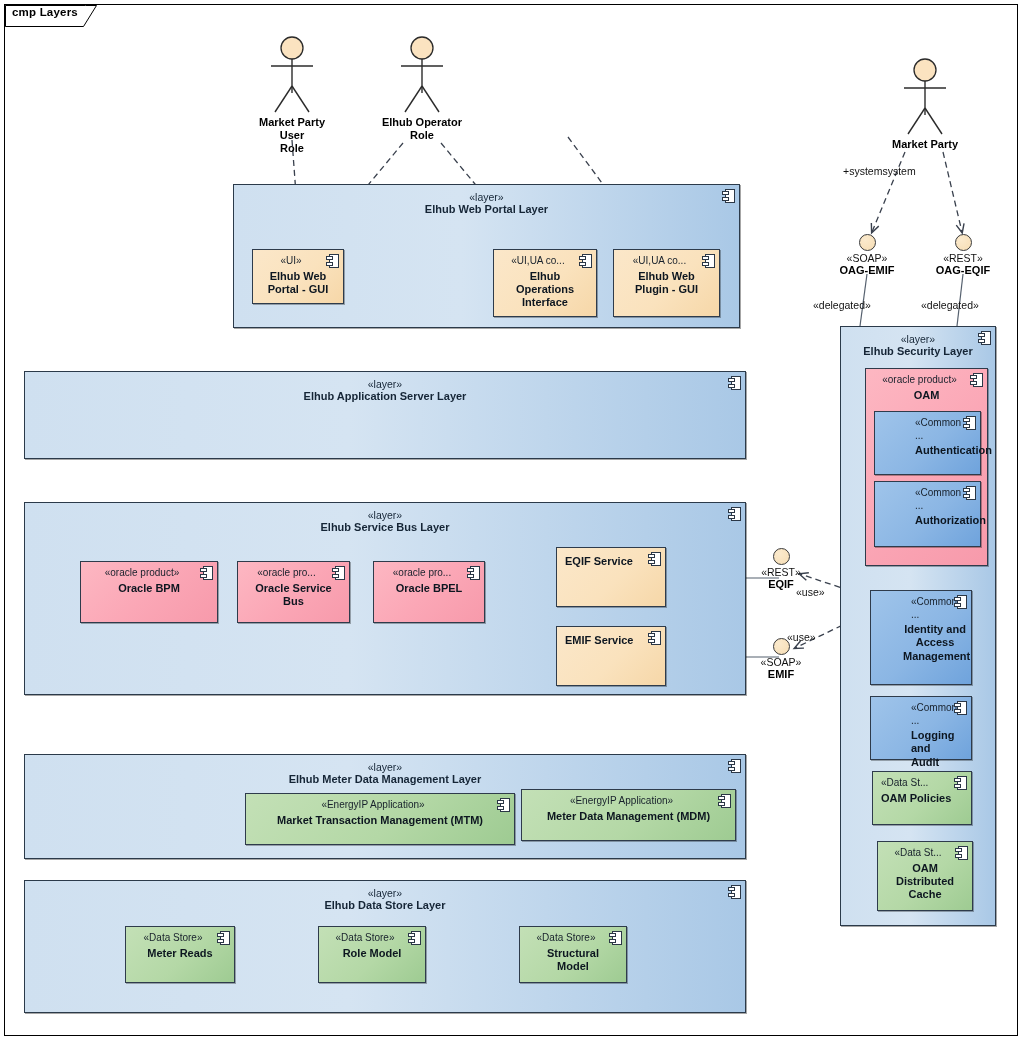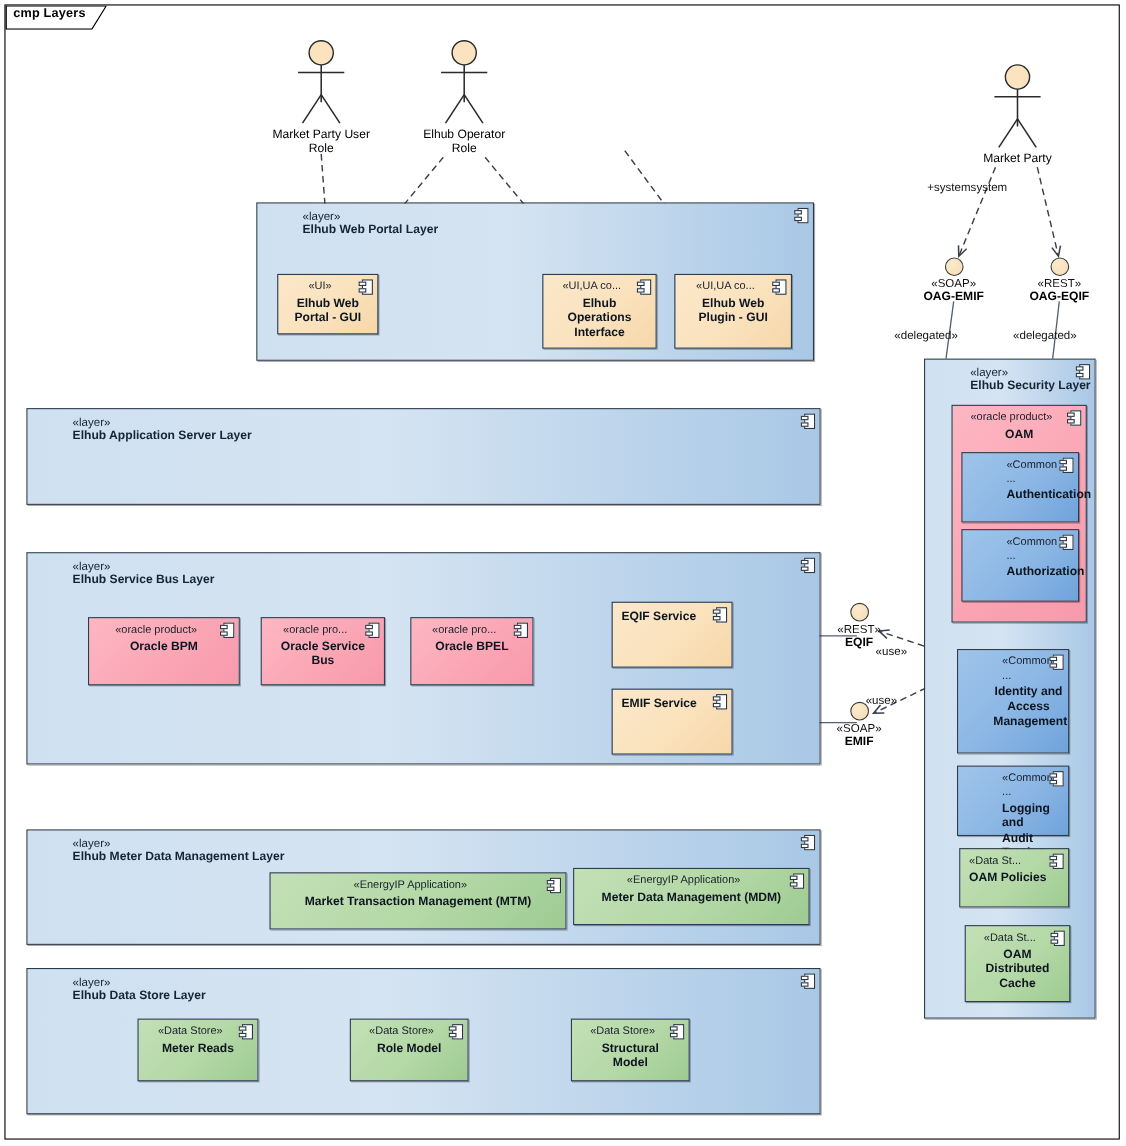--- a/index.html
+++ b/index.html
@@ -28,21 +28,21 @@
 
   
   .layer{
     position:absolute;box-sizing:border-box;
     border:1px solid #2b3a4a;
     background:linear-gradient(to right,#cfe0f0 0%,#d5e4f2 45%,#a9c8e6 100%);
     box-shadow:1px 1px 0 rgba(0,0,0,.35);
   }
   .layer-title{
     position:absolute;left:0;right:0;top:6px;
-    color:#152536;line-height:1.18;padding-left:41px;
+    text-align:center;color:#152536;line-height:1.18;
   }
   .layer-title .stereo{font-size:10.5px;font-weight:normal;display:block;}
   .layer-title .nm{font-size:11px;font-weight:bold;display:block;}
 
   
   .comp{
     position:absolute;box-sizing:border-box;
     border:1px solid #2e3b4b;
     box-shadow:1px 1px 0 rgba(0,0,0,.3);
     text-align:center;
@@ -68,21 +68,21 @@
     border:1px solid #2b3746;background:#fff;box-sizing:border-box;}
   .cicon .t1,.cicon .t2{position:absolute;left:0;width:7px;height:4px;
     border:1px solid #2b3746;background:#fff;box-sizing:border-box;}
   .cicon .t1{top:2px;}
   .cicon .t2{top:8px;}
 
   
   .actor{position:absolute;width:90px;text-align:center;}
   .actor svg{display:block;margin:0 auto;}
   .actor .alabel{
-    font-size:11px;font-weight:normal;color:#000;line-height:1.2;margin-top:2px;
+    font-size:11px;font-weight:bold;color:#000;line-height:1.2;margin-top:2px;
     white-space:pre-line;
   }
 
   
   .lolli{position:absolute;text-align:center;width:90px;}
   .lolli .ball{
     width:15px;height:15px;border-radius:50%;
     border:1px solid #3a3a3a;
     background:radial-gradient(circle at 35% 30%,#fbeacd,#f6ddb4);
     margin:0 auto;

